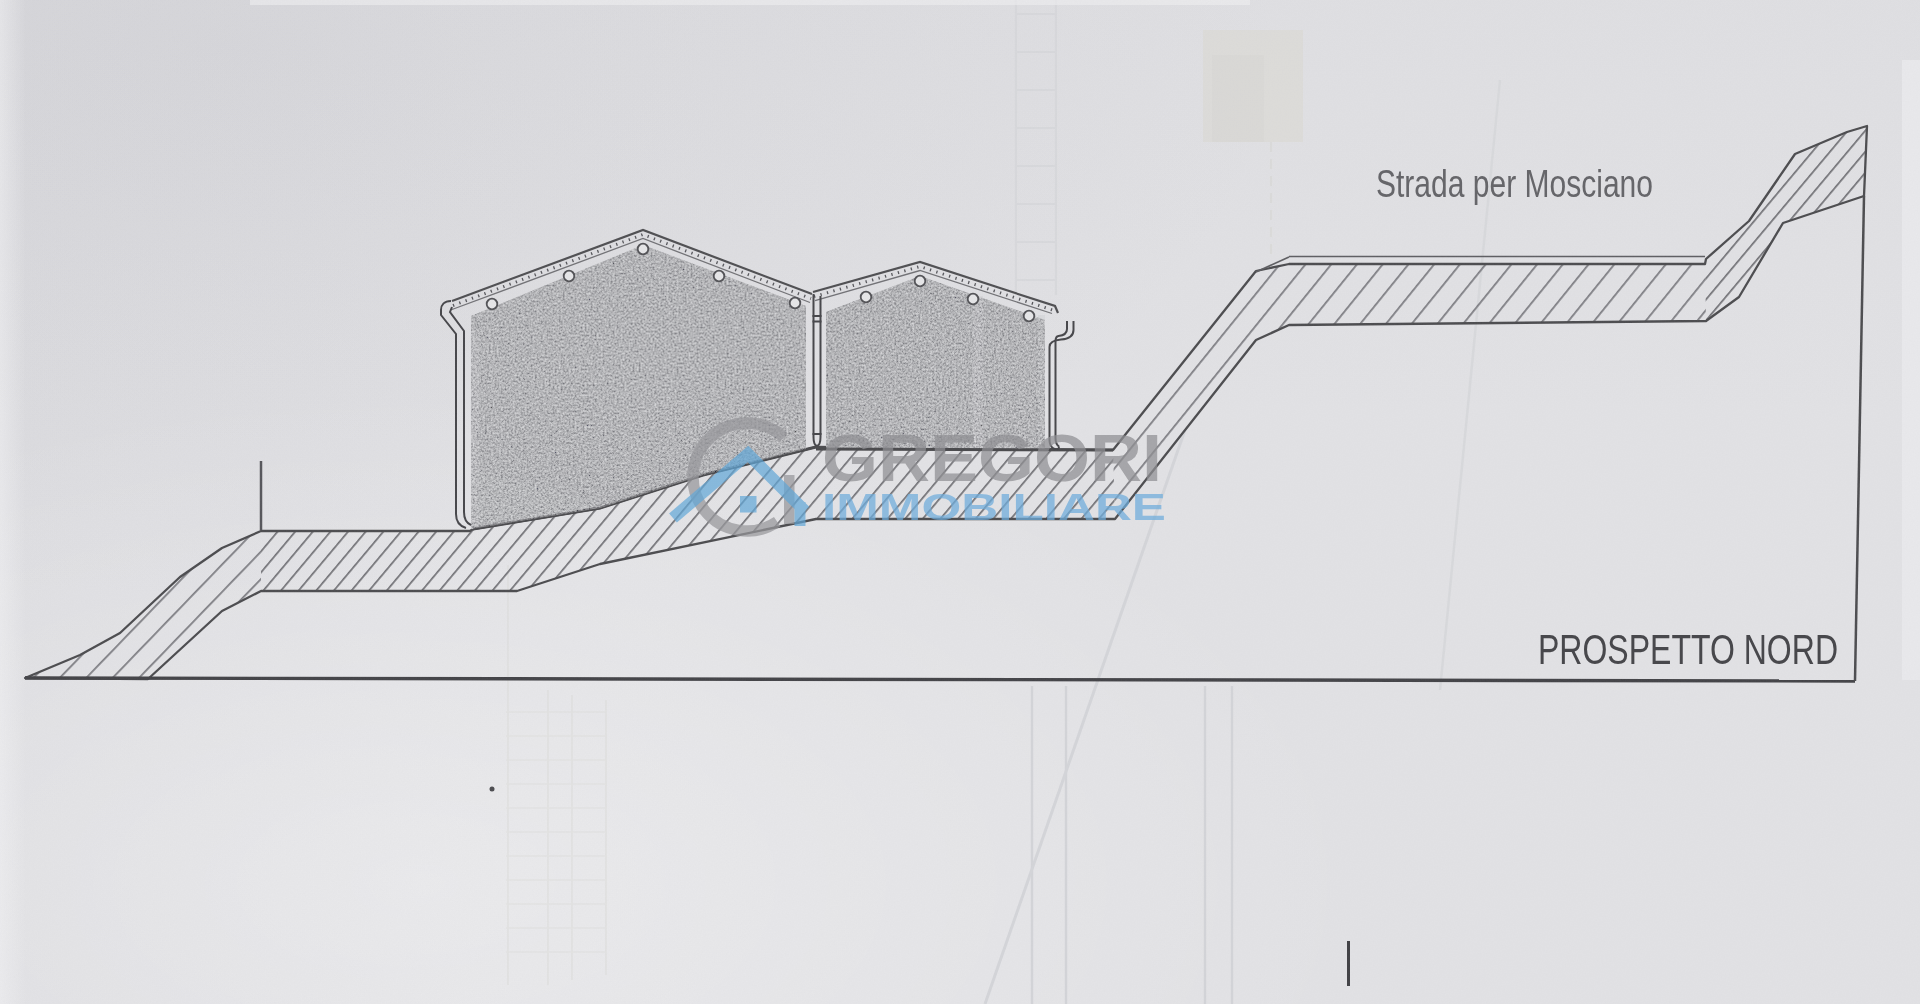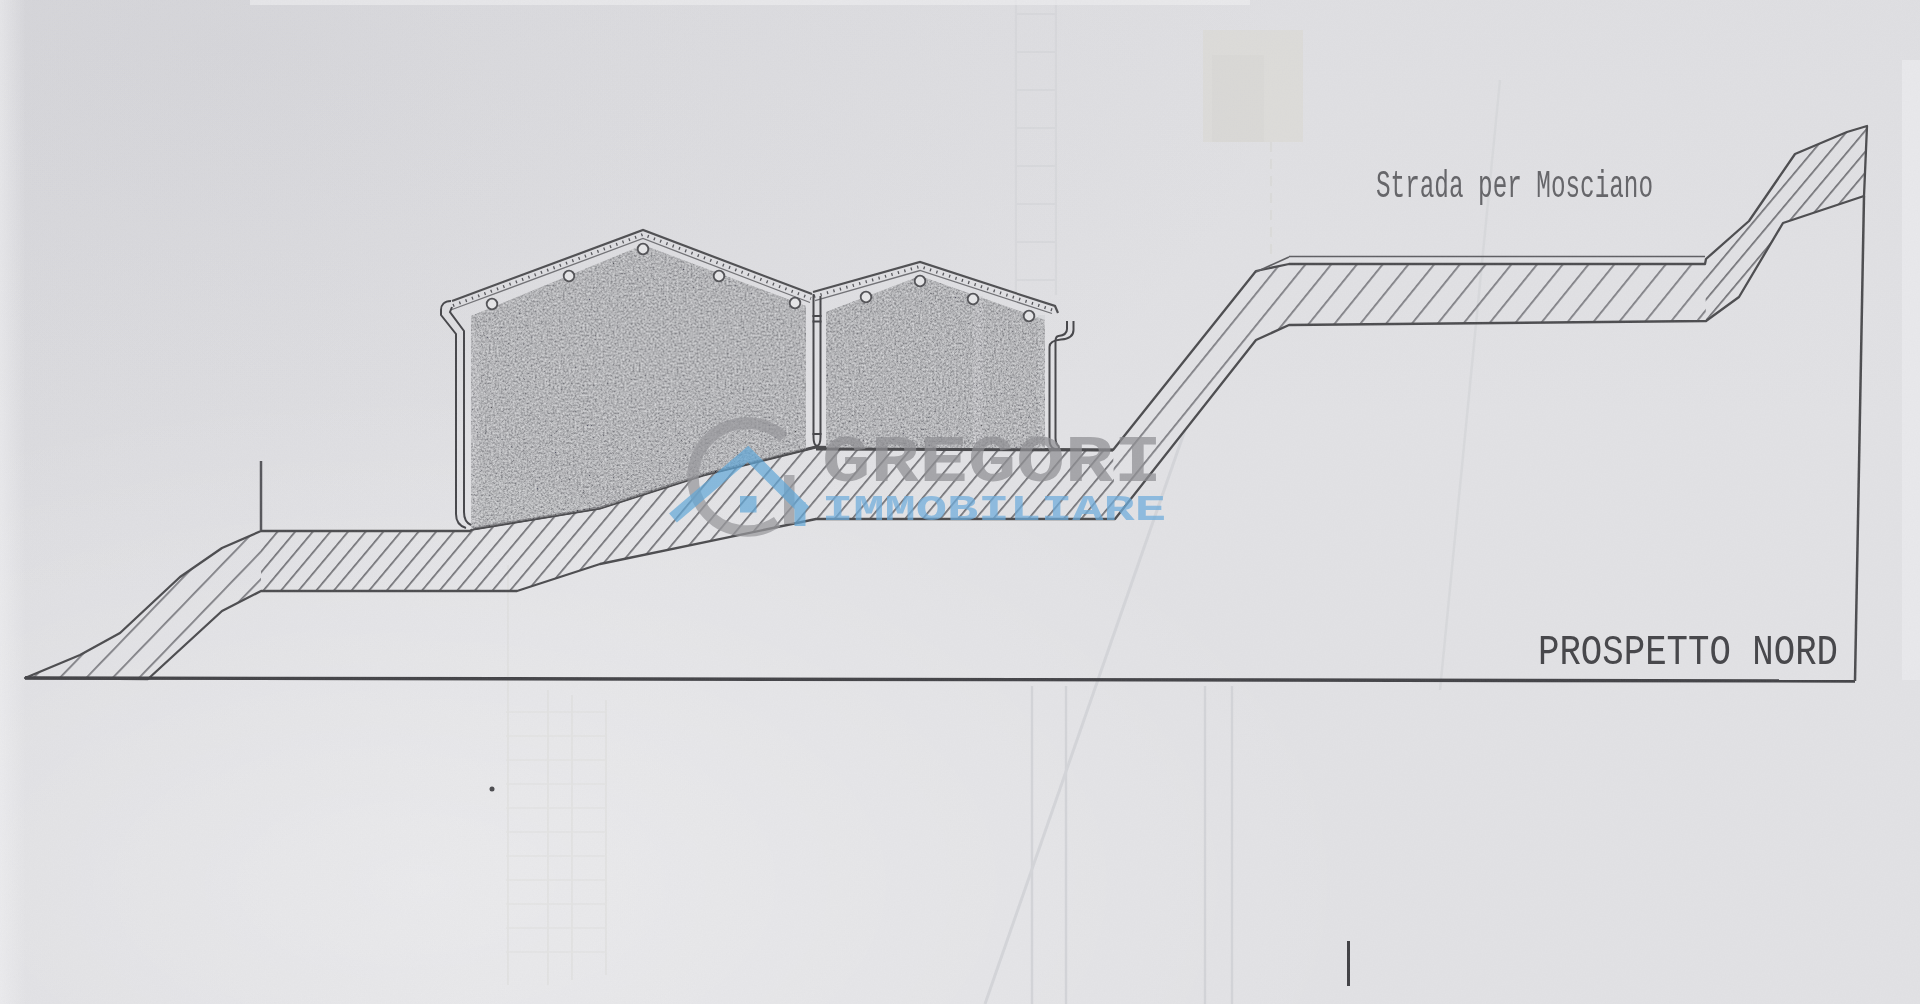--- a/index.html
+++ b/index.html
@@ -1,17 +1,17 @@
 <!DOCTYPE html>
 <html><head>
 <meta charset="utf-8">
 <style>
   html,body{margin:0;padding:0;background:#e2e2e5;}
   #page{position:relative;width:1920px;height:1004px;overflow:hidden;
-        font-family:Liberation Mono, monospace;}
+        font-family:Liberation Sans, sans-serif;}
   svg{position:absolute;top:0;left:0;}
 </style>
 </head>
 <body>
 <div id="page">
 <svg width="1920" height="1004" viewBox="0 0 1920 1004">
 <defs>
 
   <pattern id="hatch" width="13.5" height="13.5" patternUnits="userSpaceOnUse" patternTransform="rotate(-50)">
     <rect width="13.5" height="13.5" fill="none"></rect>

